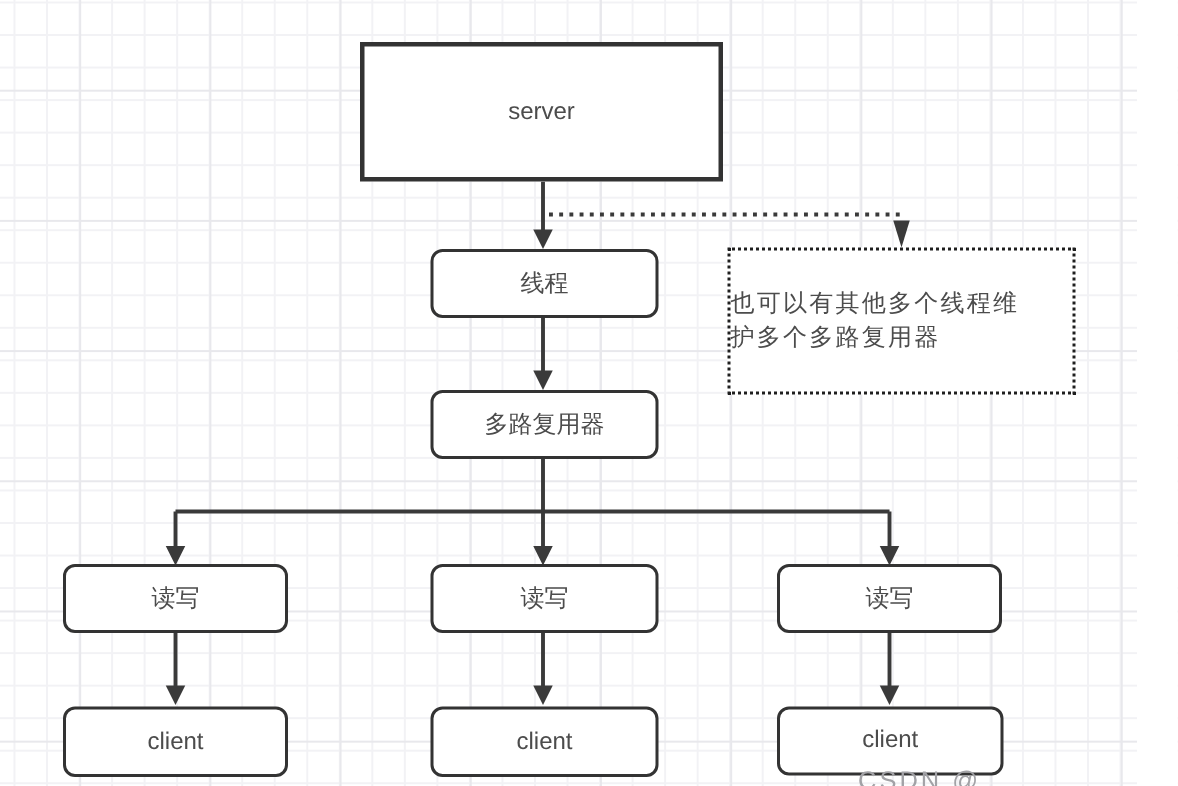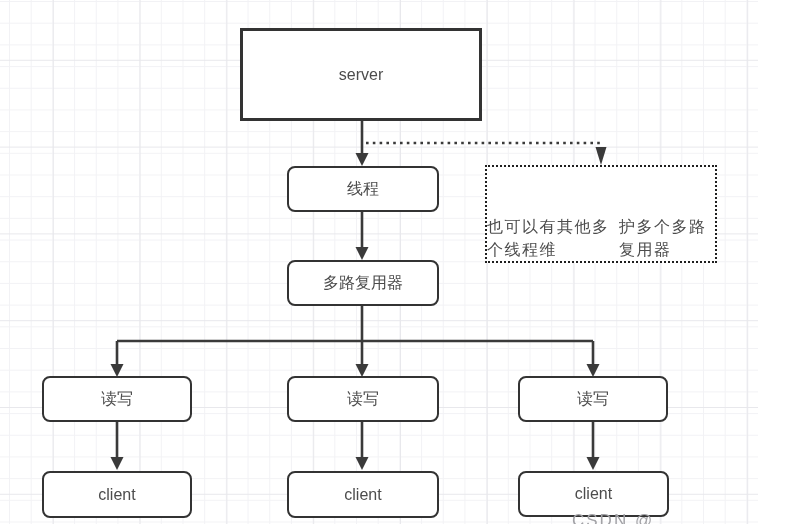--- a/index.html
+++ b/index.html
@@ -40,21 +40,21 @@
   .node.rw-right{left:518px;top:376px;width:150px;height:46px;}
   .node.cl-left{left:42px;top:471px;width:150px;height:47px;}
   .node.cl-mid{left:287px;top:471px;width:152px;height:47px;}
   .node.cl-right{left:518px;top:471px;width:151px;height:46px;}
   .note{
     position:absolute;
     box-sizing:border-box;
     left:485px;top:165px;width:232px;height:98px;
     background:#ffffff;
     border:2px dotted #1f1f1f;
-    display:flex;align-items:flex-end;justify-content:center;
+    display:flex;flex-direction:column;align-items:flex-start;justify-content:center;
     font-size:16px;color:#4c4c4c;line-height:23px;
     letter-spacing:1.5px;
     z-index:2;
   }
   .edges{
     position:absolute;left:0;top:0;width:785px;height:524px;
     z-index:1;pointer-events:none;
   }
   .watermark{
     position:absolute;

